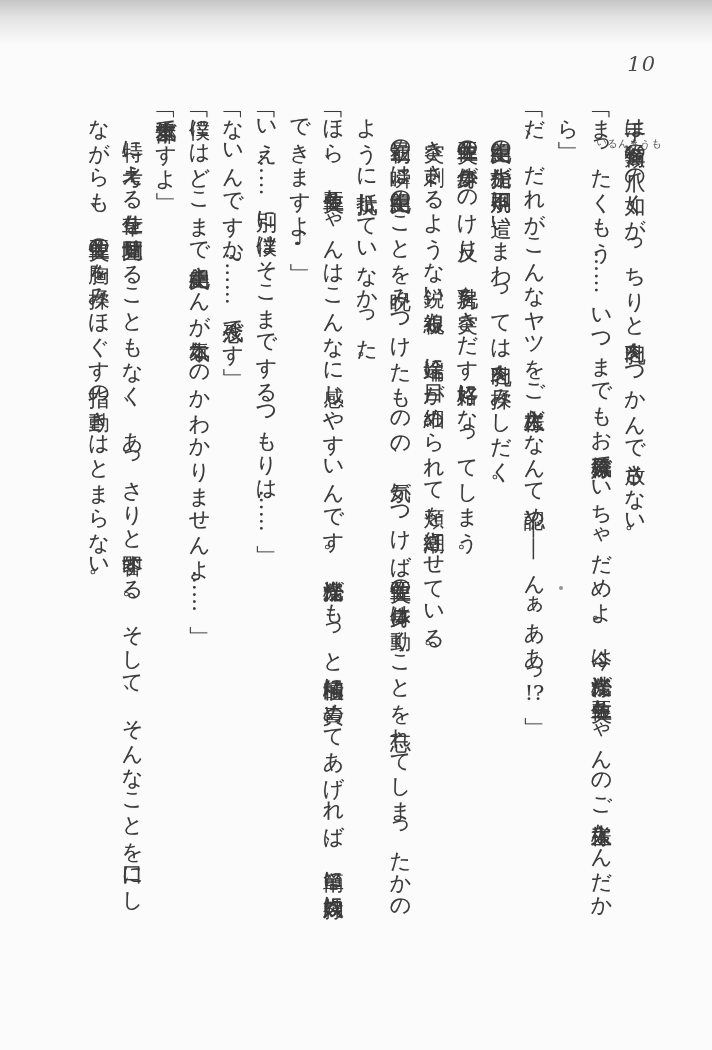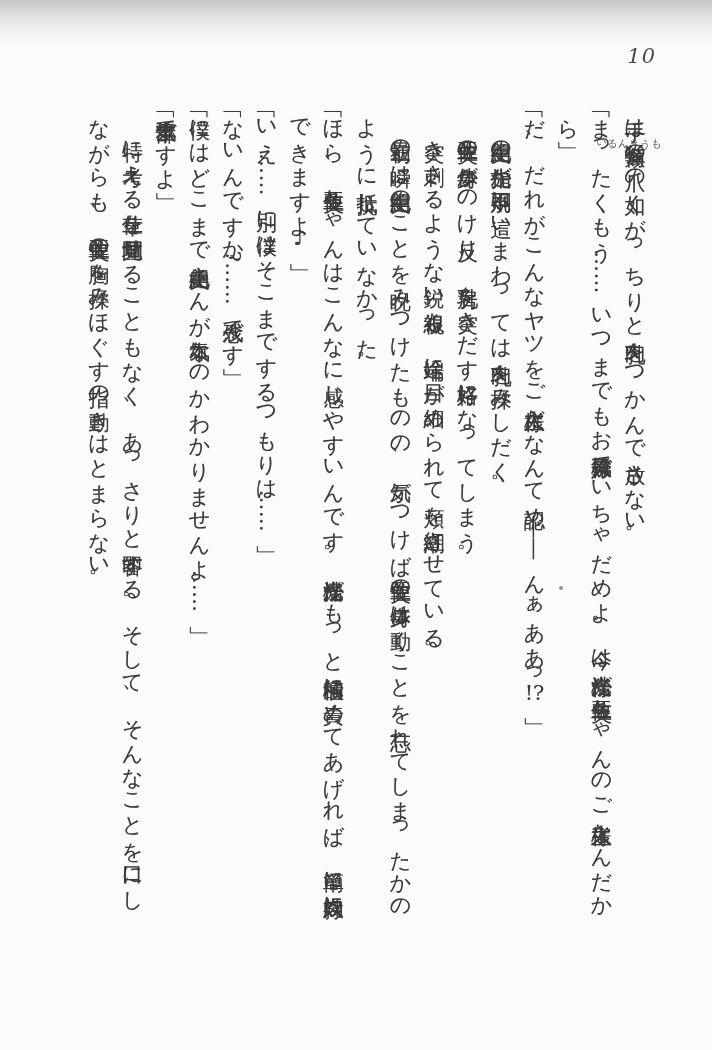--- a/index.html
+++ b/index.html
@@ -7,21 +7,21 @@
     width:712px;height:1050px;position:relative;overflow:hidden;
     background:#fbfbfb;
     font-family:"DejaVu Serif","Liberation Serif",serif;
   }
   .page{position:absolute;inset:0;}
   .top-shading{
     position:absolute;top:0;left:0;right:0;height:44px;
     background:linear-gradient(180deg,#c6c6c6 0%,#e3e3e3 40%,rgba(251,251,251,0) 100%);
   }
   .page-number{
-    position:absolute;top:44px;right:56px;
+    position:absolute;top:52px;right:56px;
     font-style:italic;font-size:21px;color:#4a4a4a;letter-spacing:1px;
   }
   .text-block{
     position:absolute;top:104px;right:61px;height:820px;
     writing-mode:vertical-rl;
     -webkit-writing-mode:vertical-rl;
     text-orientation:mixed;
     font-size:21px;line-height:33.5px;letter-spacing:0.4px;
     color:#3a3a3a;
     text-shadow:0 0 0.7px rgba(58,58,58,0.45);

